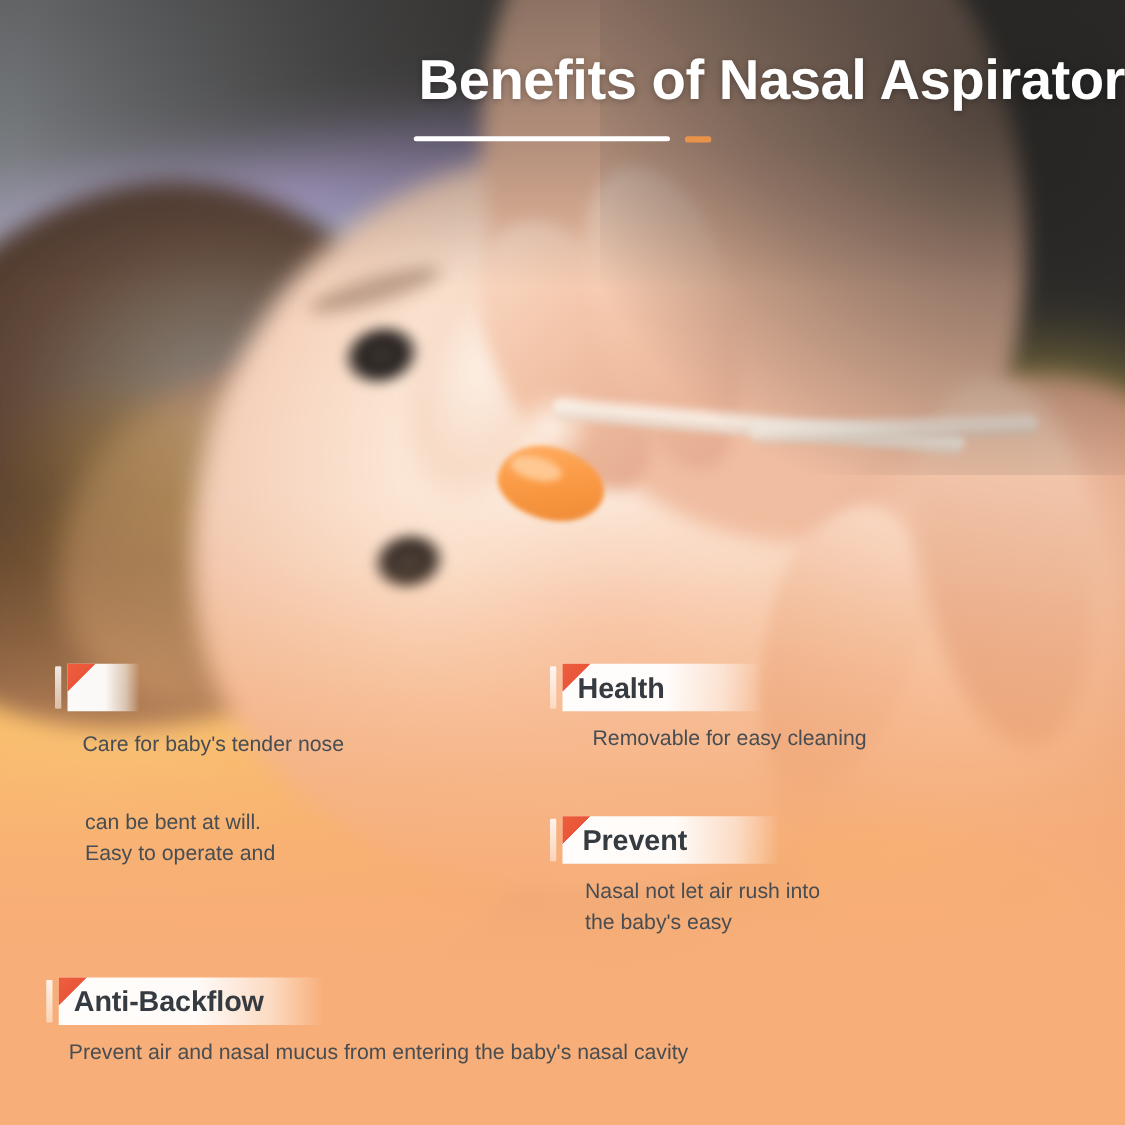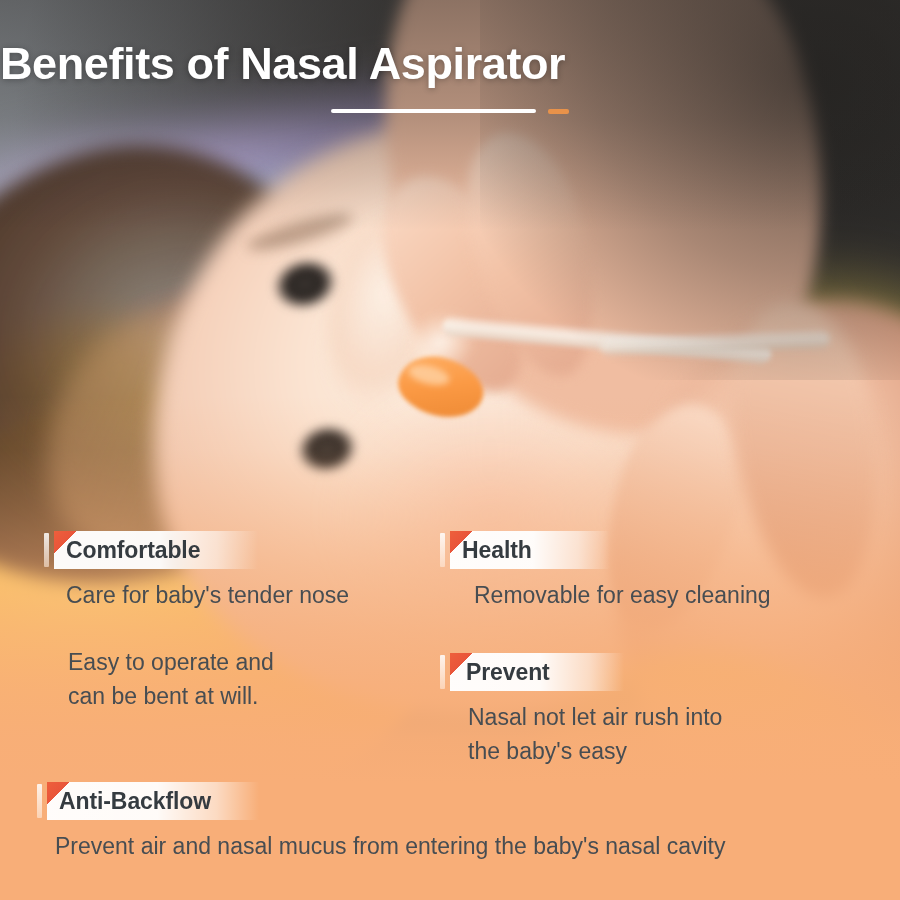--- a/index.html
+++ b/index.html
@@ -319,21 +319,21 @@
       rgba(248,174,120,1) 87%,
       rgba(248,174,120,1) 100%);
     pointer-events: none;
   }
 
   
   .header {
     position: absolute;
     left: 0; right: 0;
     top: 38px;
-    text-align: left;
+    text-align: right;
   }
   .title {
     margin: 0;
     font-size: 45px;
     font-weight: 700;
     letter-spacing: -0.4px;
     color: #ffffff;
     line-height: 1.15;
     text-shadow: 0 1px 6px rgba(0,0,0,0.30);
   }
@@ -404,21 +404,21 @@
     font-size: 23px;
     font-weight: 700;
     color: #353b40;
     letter-spacing: -0.1px;
     white-space: nowrap;
   }
 
   .desc {
     margin-top: 9px;
     padding-left: 22px;
-    font-size: 23px;
+    font-size: 17px;
     font-weight: 400;
     color: #474d52;
     line-height: 1.48;
     white-space: nowrap;
   }
   .desc .line { display: block; }
 
   
   .f-comfortable { left: 44px;  top: 531px; }
   .f-health      { left: 440px; top: 531px; }
@@ -496,42 +496,41 @@
       <span class="divider-short"></span>
     </div>
   </div>
 
   <div class="features">
 
     <div class="feature f-comfortable">
       <div class="tag">
         <span class="tag-bg"></span>
         <span class="tag-corner"></span>
-        <span class="tag-label">Comfortable</span>
       </div>
       <div class="desc">
         <span class="line">Care for baby's tender nose</span>
       </div>
     </div>
 
     <div class="feature f-health">
       <div class="tag">
         <span class="tag-bg"></span>
         <span class="tag-corner"></span>
         <span class="tag-label">Health</span>
       </div>
       <div class="desc">
         <span class="line">Removable for easy cleaning</span>
       </div>
     </div>
 
     <div class="feature f-soft">
       <div class="desc">
+        <span class="line">can be bent at will.</span>
         <span class="line">Easy to operate and</span>
-        <span class="line">can be bent at will.</span>
       </div>
     </div>
 
     <div class="feature f-safety">
       <div class="tag">
         <span class="tag-bg"></span>
         <span class="tag-corner"></span>
         <span class="tag-label">Prevent</span>
       </div>
       <div class="desc">

